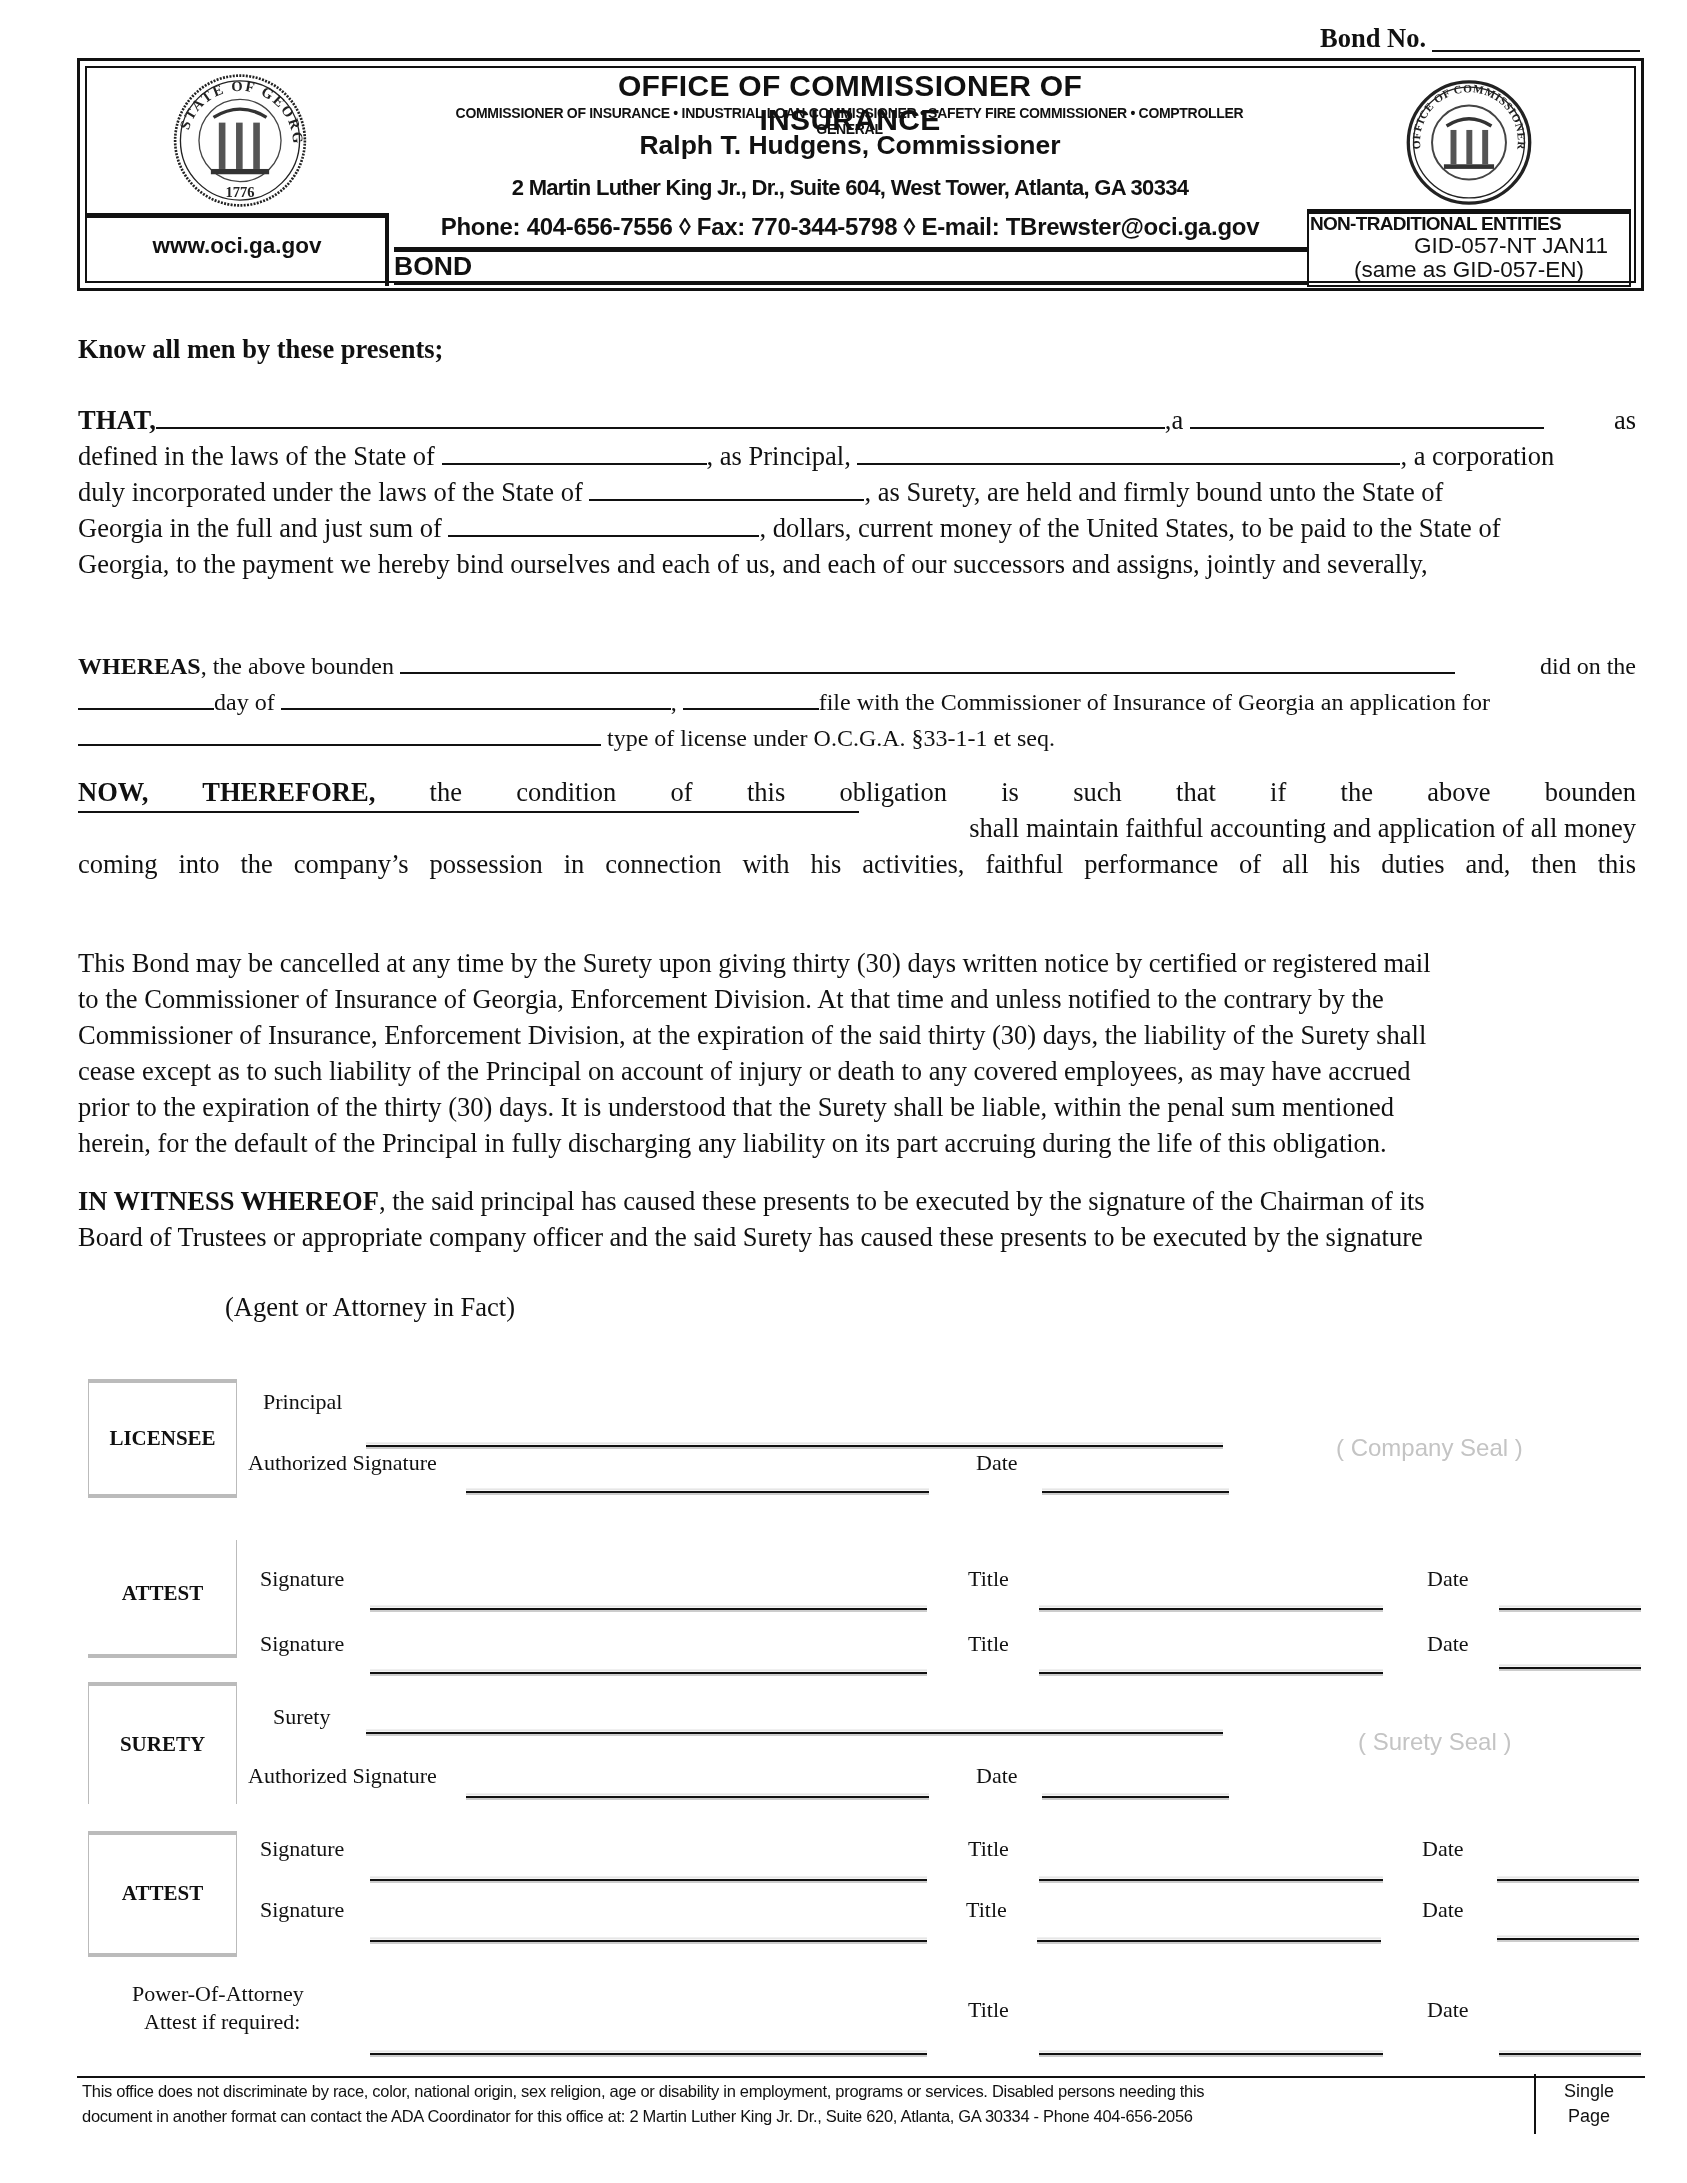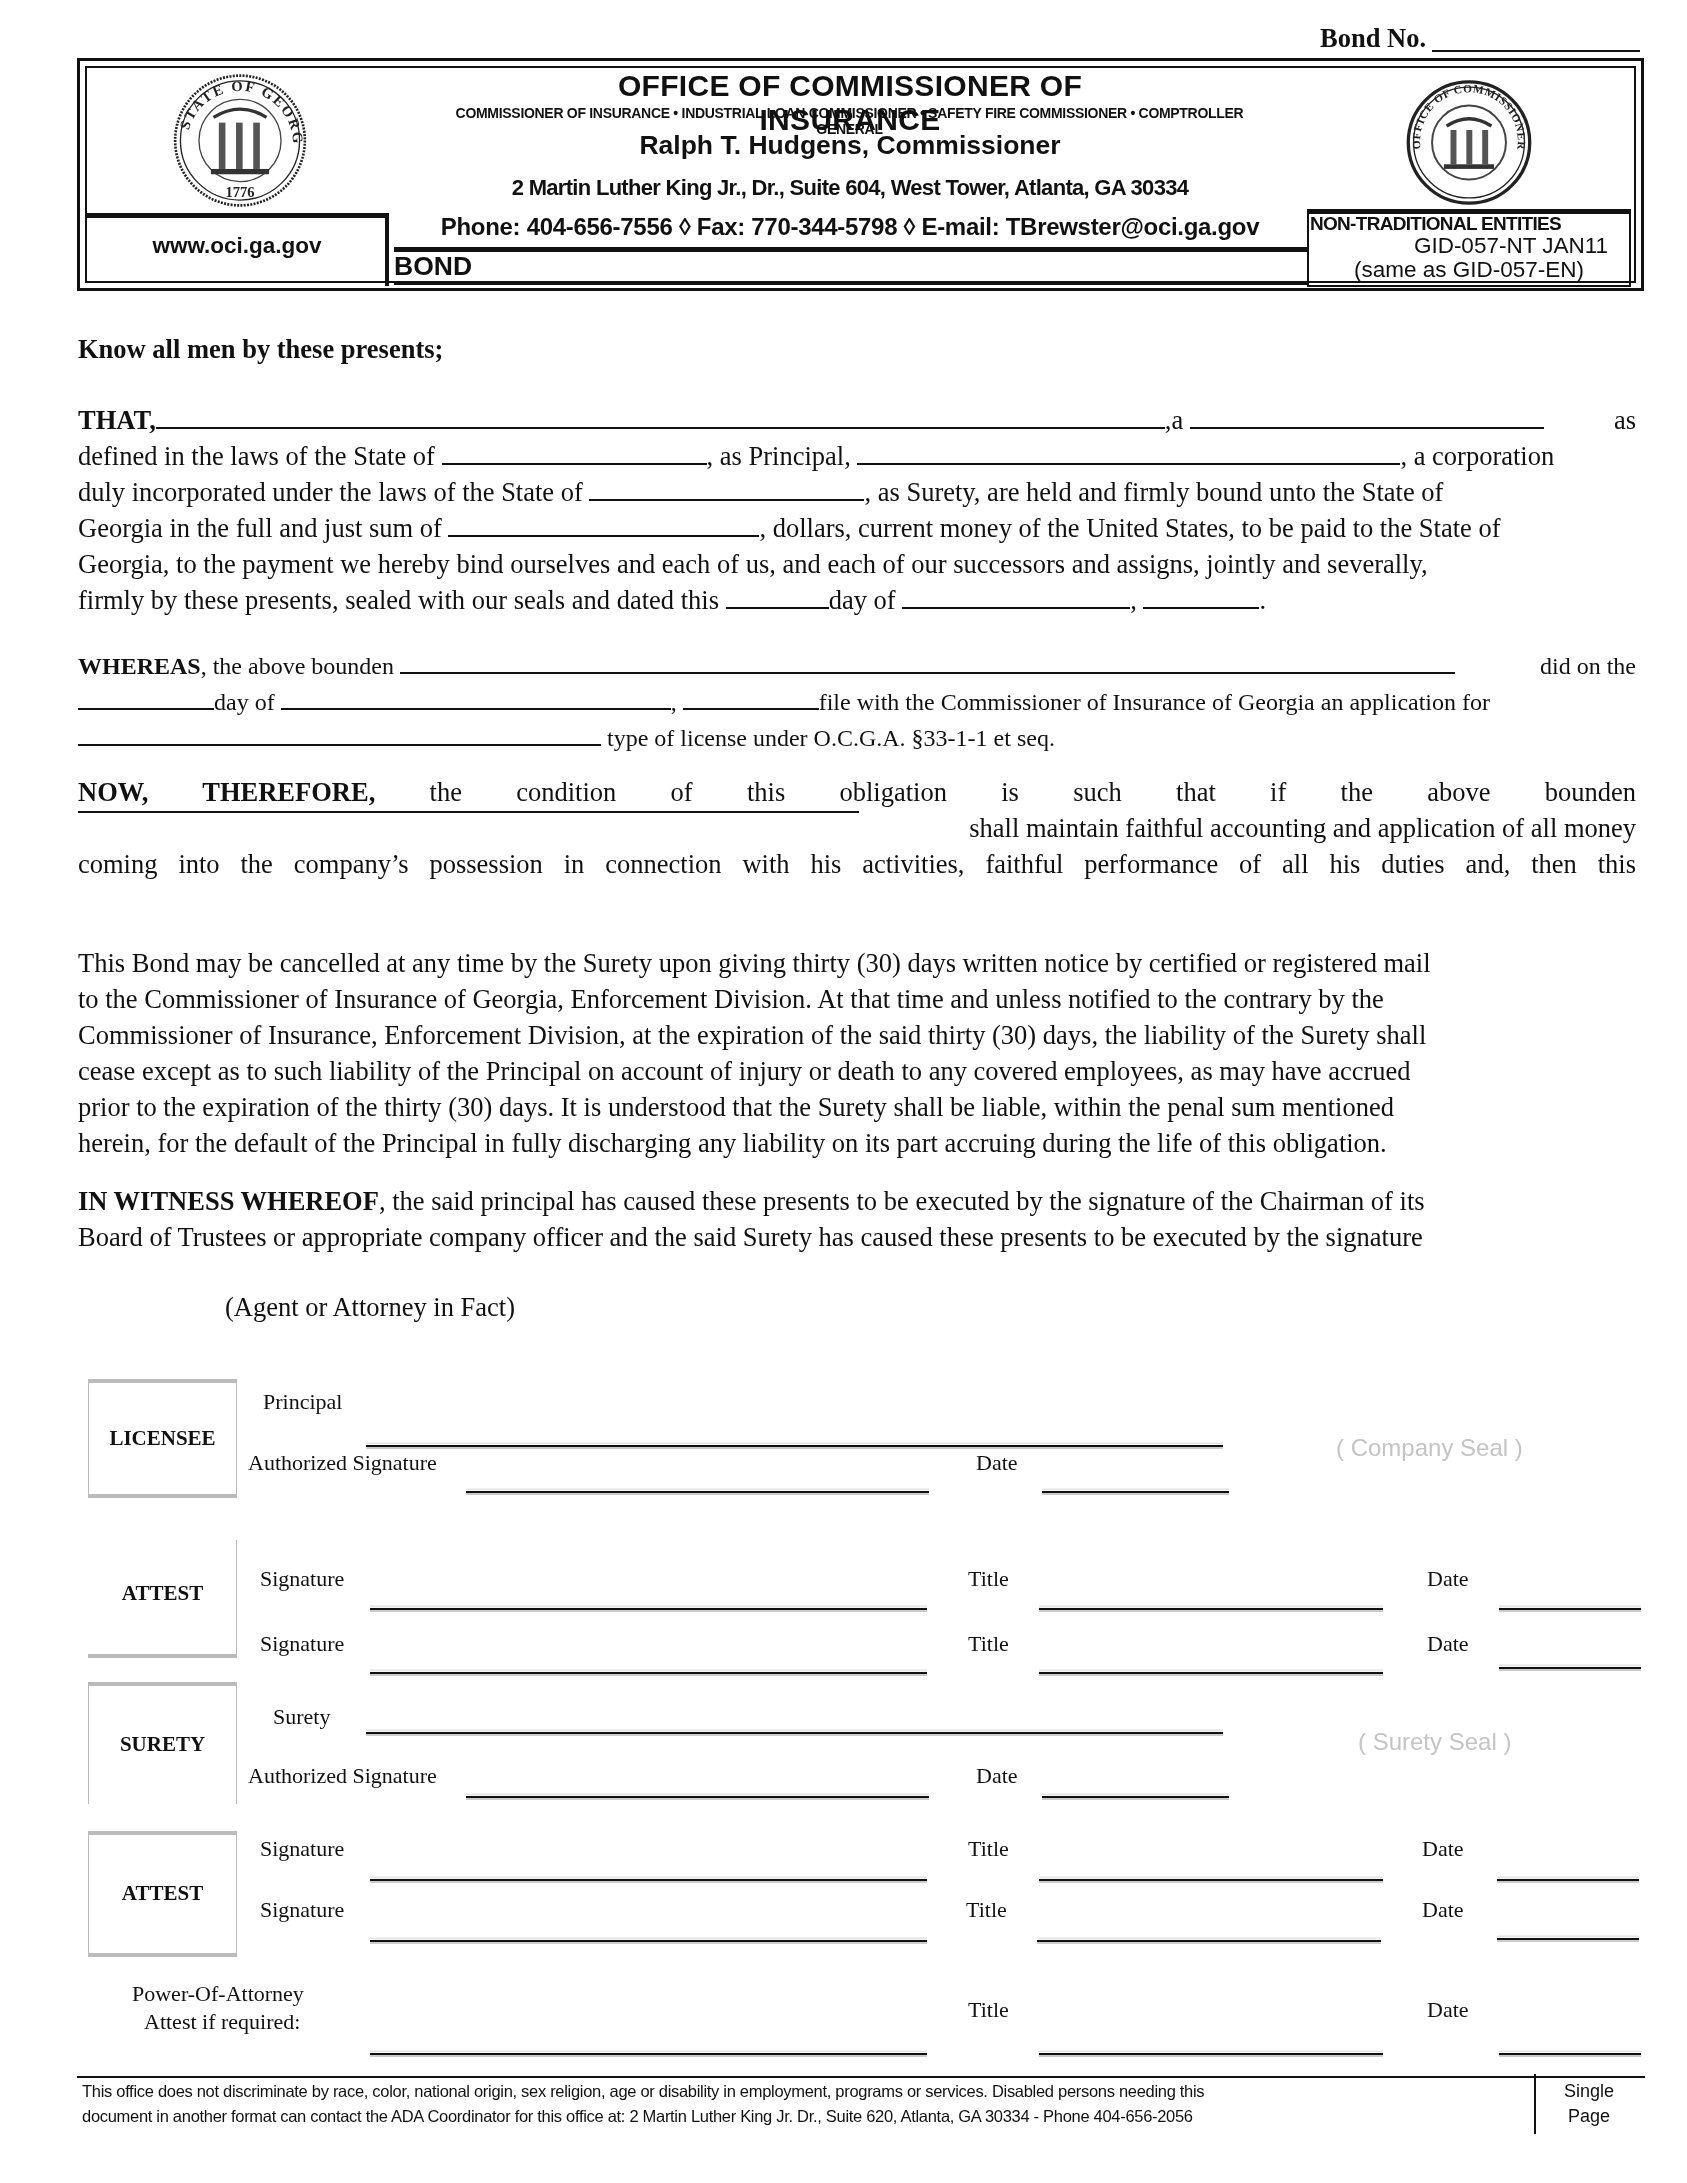--- a/index.html
+++ b/index.html
@@ -117,21 +117,20 @@
 <div class="para" style="top:402px;">
   <p><span class="b">THAT,</span><span class="blank" style="width:1009px;"></span><span>,a</span> <span class="blank" style="width:354px;"></span> <span style="float:right">as</span></p>
   <p style="display:flex;justify-content:space-between;">
       <span><span>defined in the laws of the State of</span> <span class="blank" style="width:265px;"></span><span>, as Principal,</span> <span class="blank" style="width:543px;"></span><span>, a corporation</span></span>
     </p>
   <p style="display:flex;justify-content:space-between;">
       <span><span>duly incorporated under the laws of the State of</span> <span class="blank" style="width:275px;"></span><span>, as Surety, are held and firmly bound unto the State of</span></span>
     </p>
   <p><span>Georgia in the full and just sum of</span> <span class="blank" style="width:311px;"></span><span>, dollars, current money of the United States, to be paid to the State of</span></p>
   <p><span>Georgia, to the payment we hereby bind ourselves and each of us, and each of our successors and assigns, jointly and severally,</span></p>
-  <p><span>firmly by these presents, sealed with our seals and dated this</span> <span class="blank" style="width:103px;"></span><span>day of</span> <span class="blank" style="width:228px;"></span><span>,</span> <span class="blank" style="width:116px;"></span><span>.</span></p>
 </div>
 
 <div class="para" style="top:648px; font-size:24px; line-height:36px;">
   <p style="display:flex;justify-content:space-between;">
       <span><span class="b">WHEREAS</span><span>, the above bounden</span> <span class="blank" style="width:1055px;"></span></span>
       <span>did on the</span>
     </p>
   <p><span class="blank" style="width:136px;"></span><span>day of</span> <span class="blank" style="width:390px;"></span><span>,</span> <span class="blank" style="width:136px;"></span><span>file with the Commissioner of Insurance of Georgia an application for</span></p>
   <p><span class="blank" style="width:523px;"></span> <span>type of license under O.C.G.A. §33-1-1 et seq.</span></p>
 </div>

